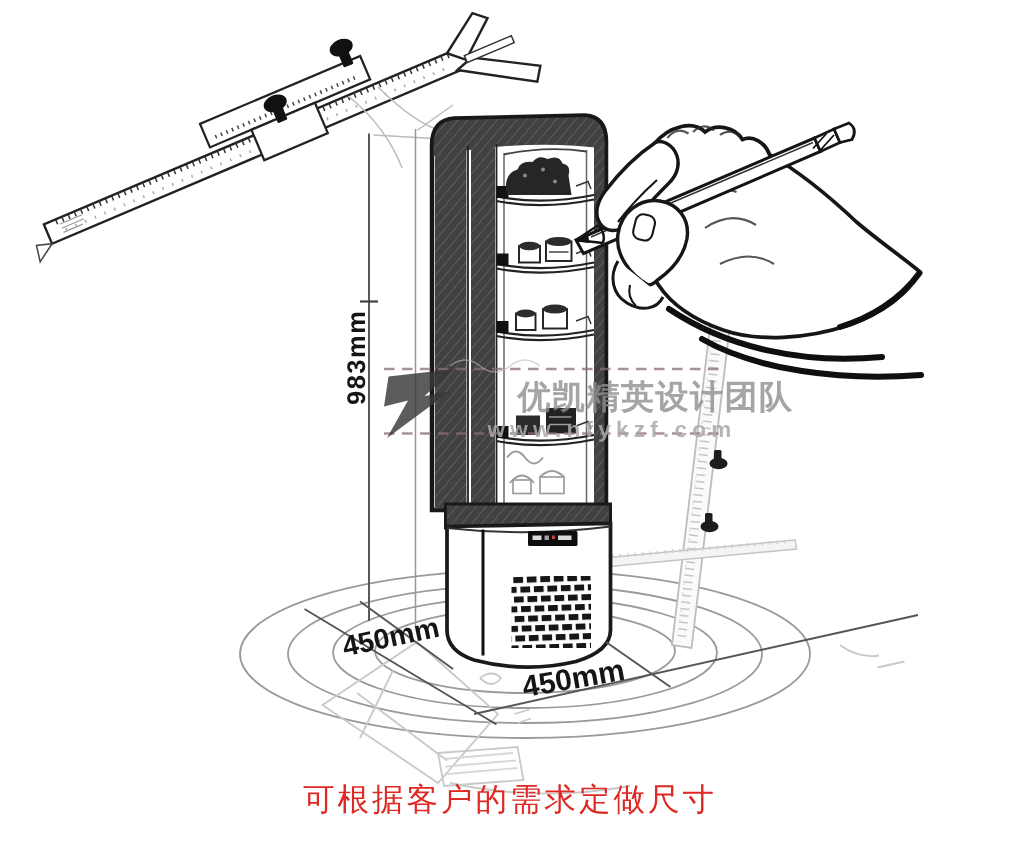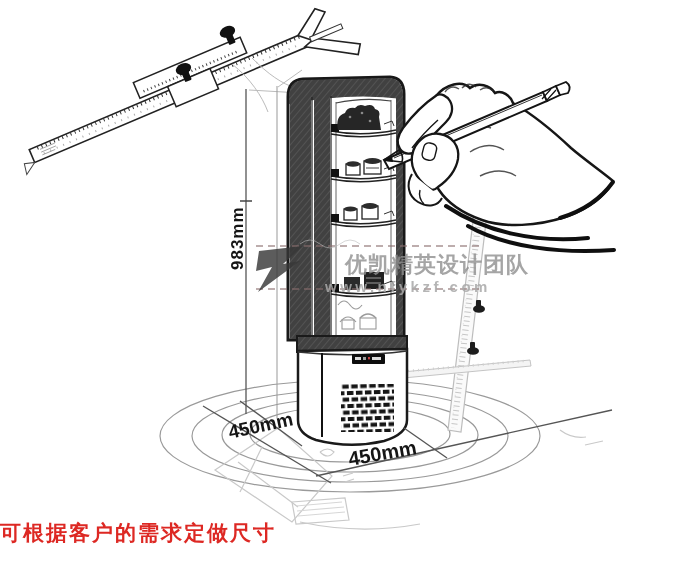--- a/index.html
+++ b/index.html
@@ -4,22 +4,22 @@
 <style>
   html,body{margin:0;padding:0;background:#fff;}
   .stage{position:relative;width:680px;height:578px;background:#fff;overflow:hidden;
          font-family:"Liberation Sans","DejaVu Sans",sans-serif;}
   .stage svg{position:absolute;left:0;top:0;}
   .dim{position:absolute;color:#151515;font-weight:700;white-space:nowrap;}
   .dim-h{left:207px;top:229px;width:62px;text-align:center;font-size:17px;
          transform:rotate(-90deg);letter-spacing:1px;}
   .dim-d{left:228px;top:415px;font-size:19px;transform:rotate(-12deg);}
   .dim-w{left:348px;top:442px;font-size:20px;transform:rotate(-10deg);}
-  .caption{position:absolute;left:0;right:0;top:519px;text-align:left;
-           font-size:21px;font-weight:700;letter-spacing:2px;color:#dd2823;}
+  .caption{position:absolute;left:0;right:0;top:519px;text-align:center;
+           font-size:21px;font-weight:400;letter-spacing:2px;color:#dd2823;}
   .wm-team{position:absolute;left:305px;top:250px;font-size:22px;font-weight:700;
            color:#8f8f8f;opacity:.8;letter-spacing:1px;white-space:nowrap;margin-left:40px;}
   .wm-url{position:absolute;left:309px;top:278px;font-size:15px;font-weight:700;
           color:#a9a9a9;opacity:.85;letter-spacing:3.5px;white-space:nowrap;margin-left:16px;}
 </style>
 </head>
 <body>
 
 <div class="stage">
 

